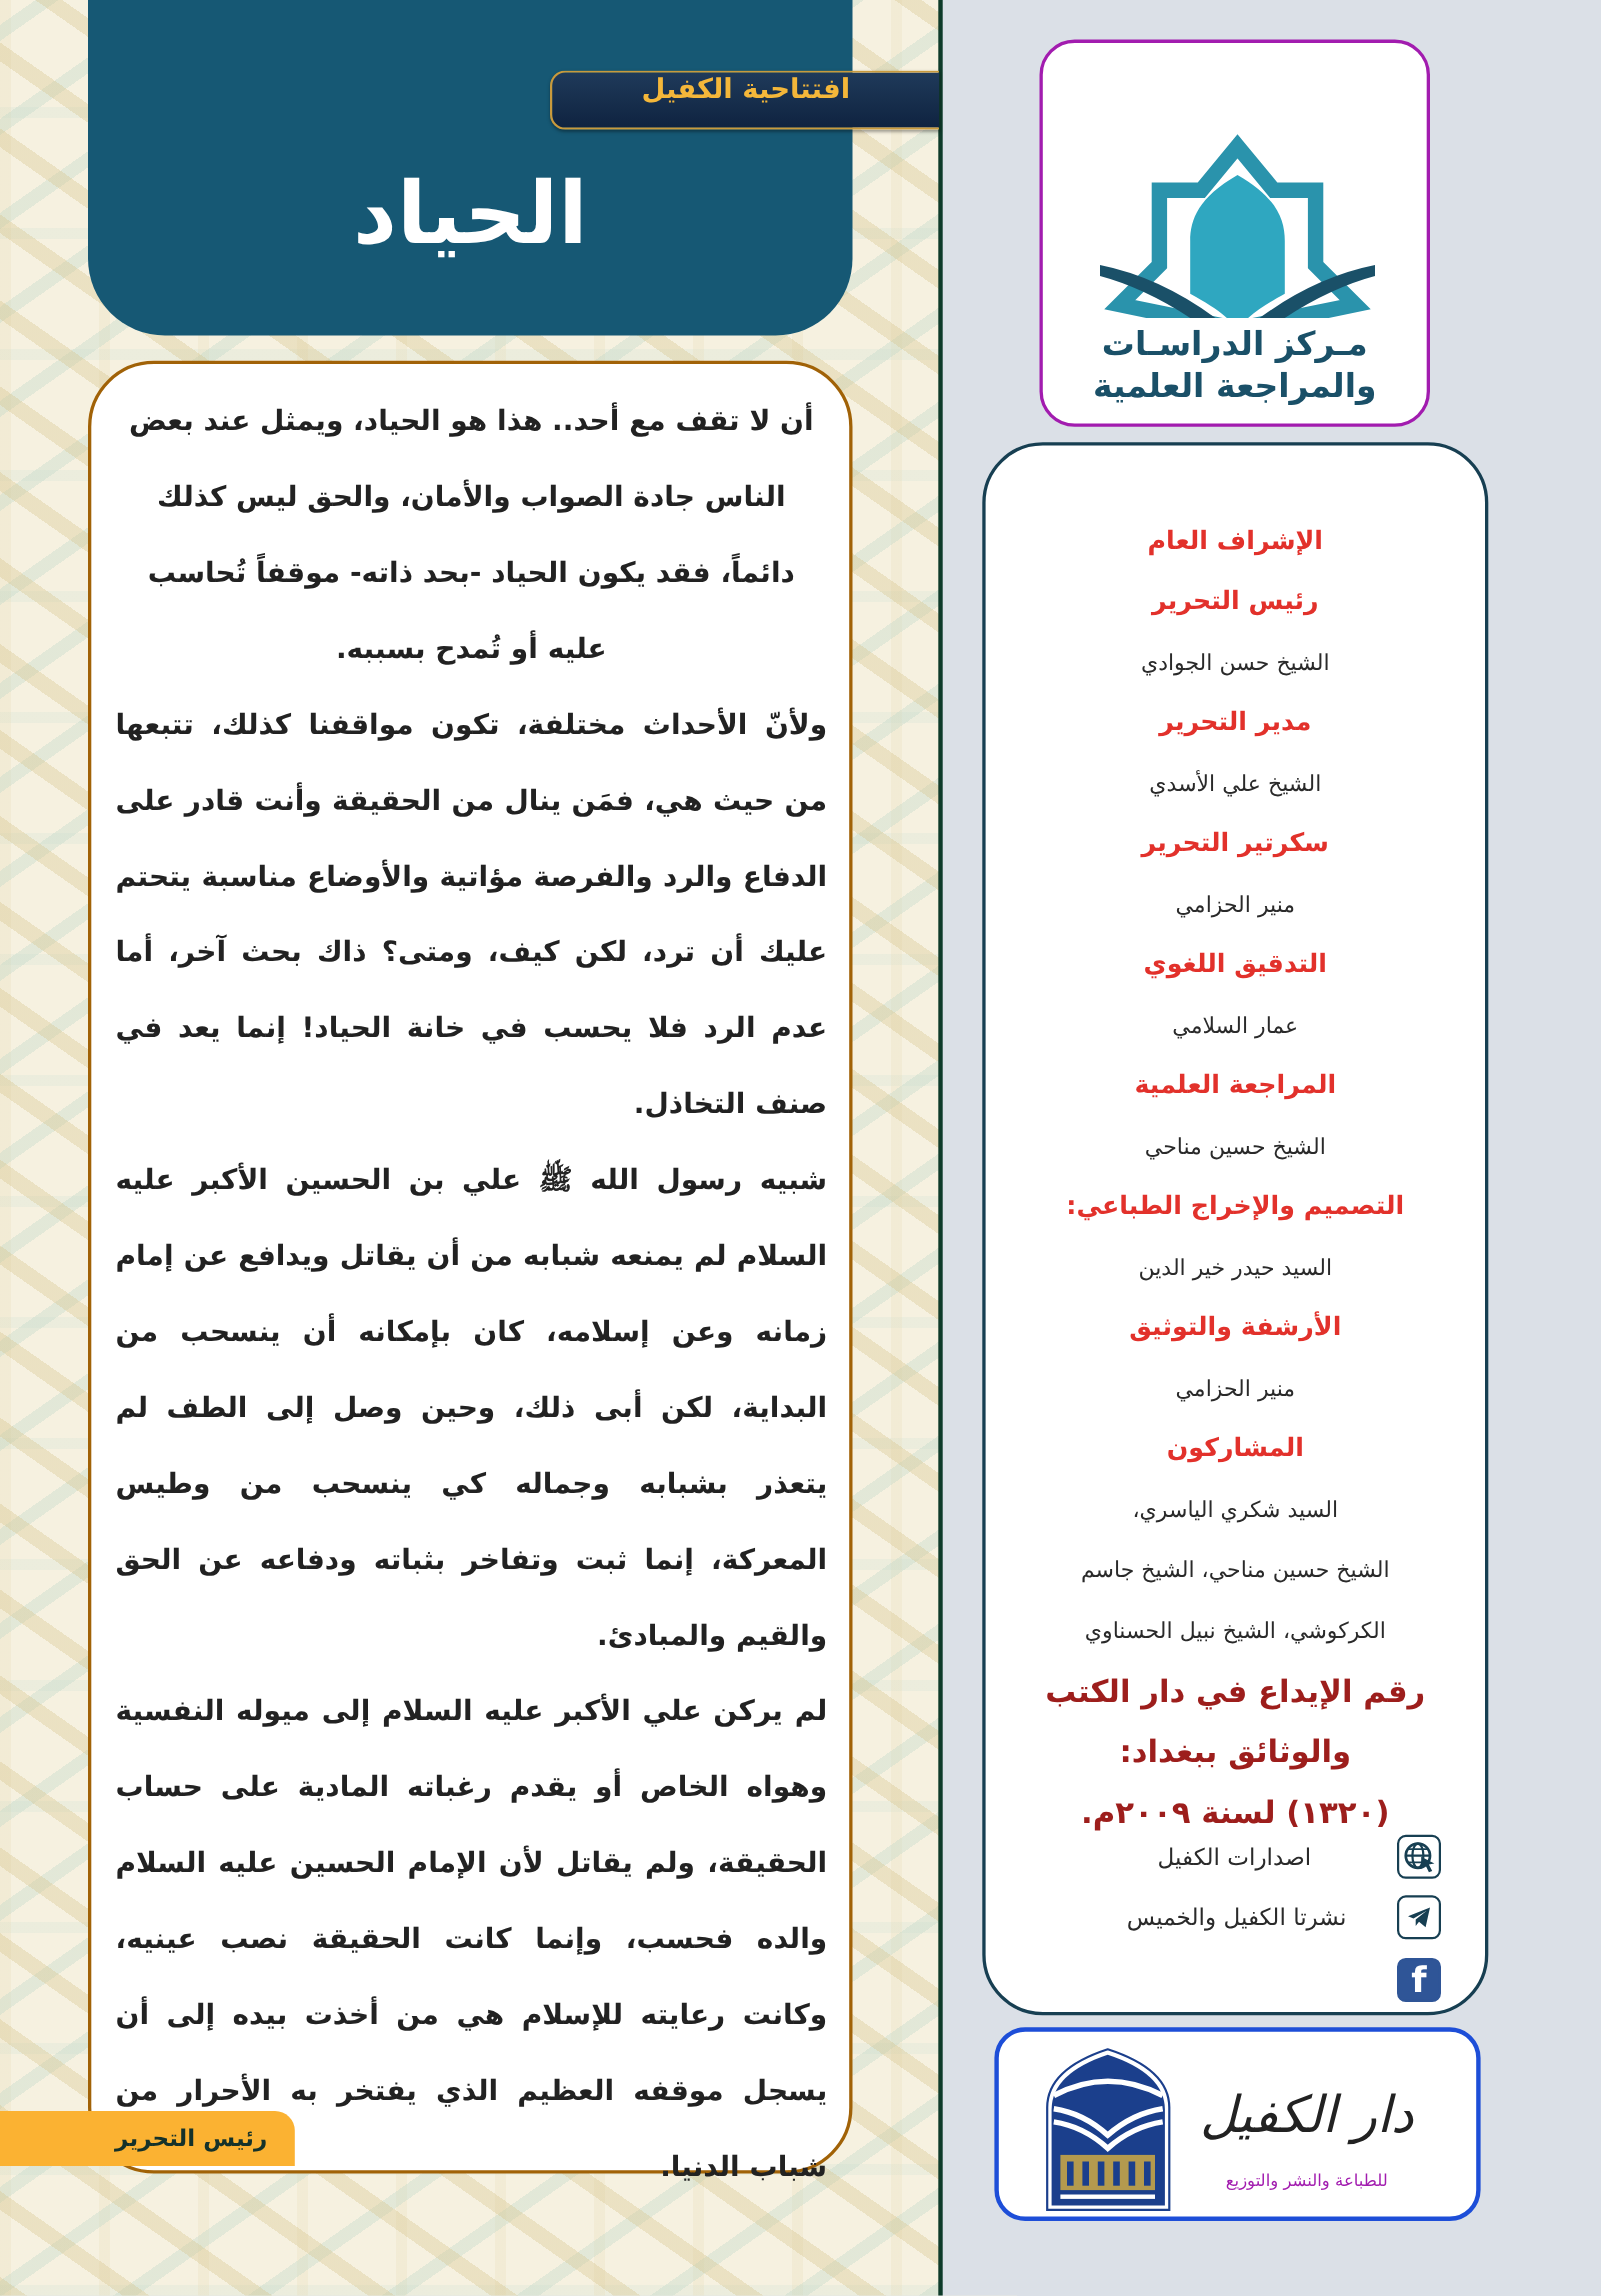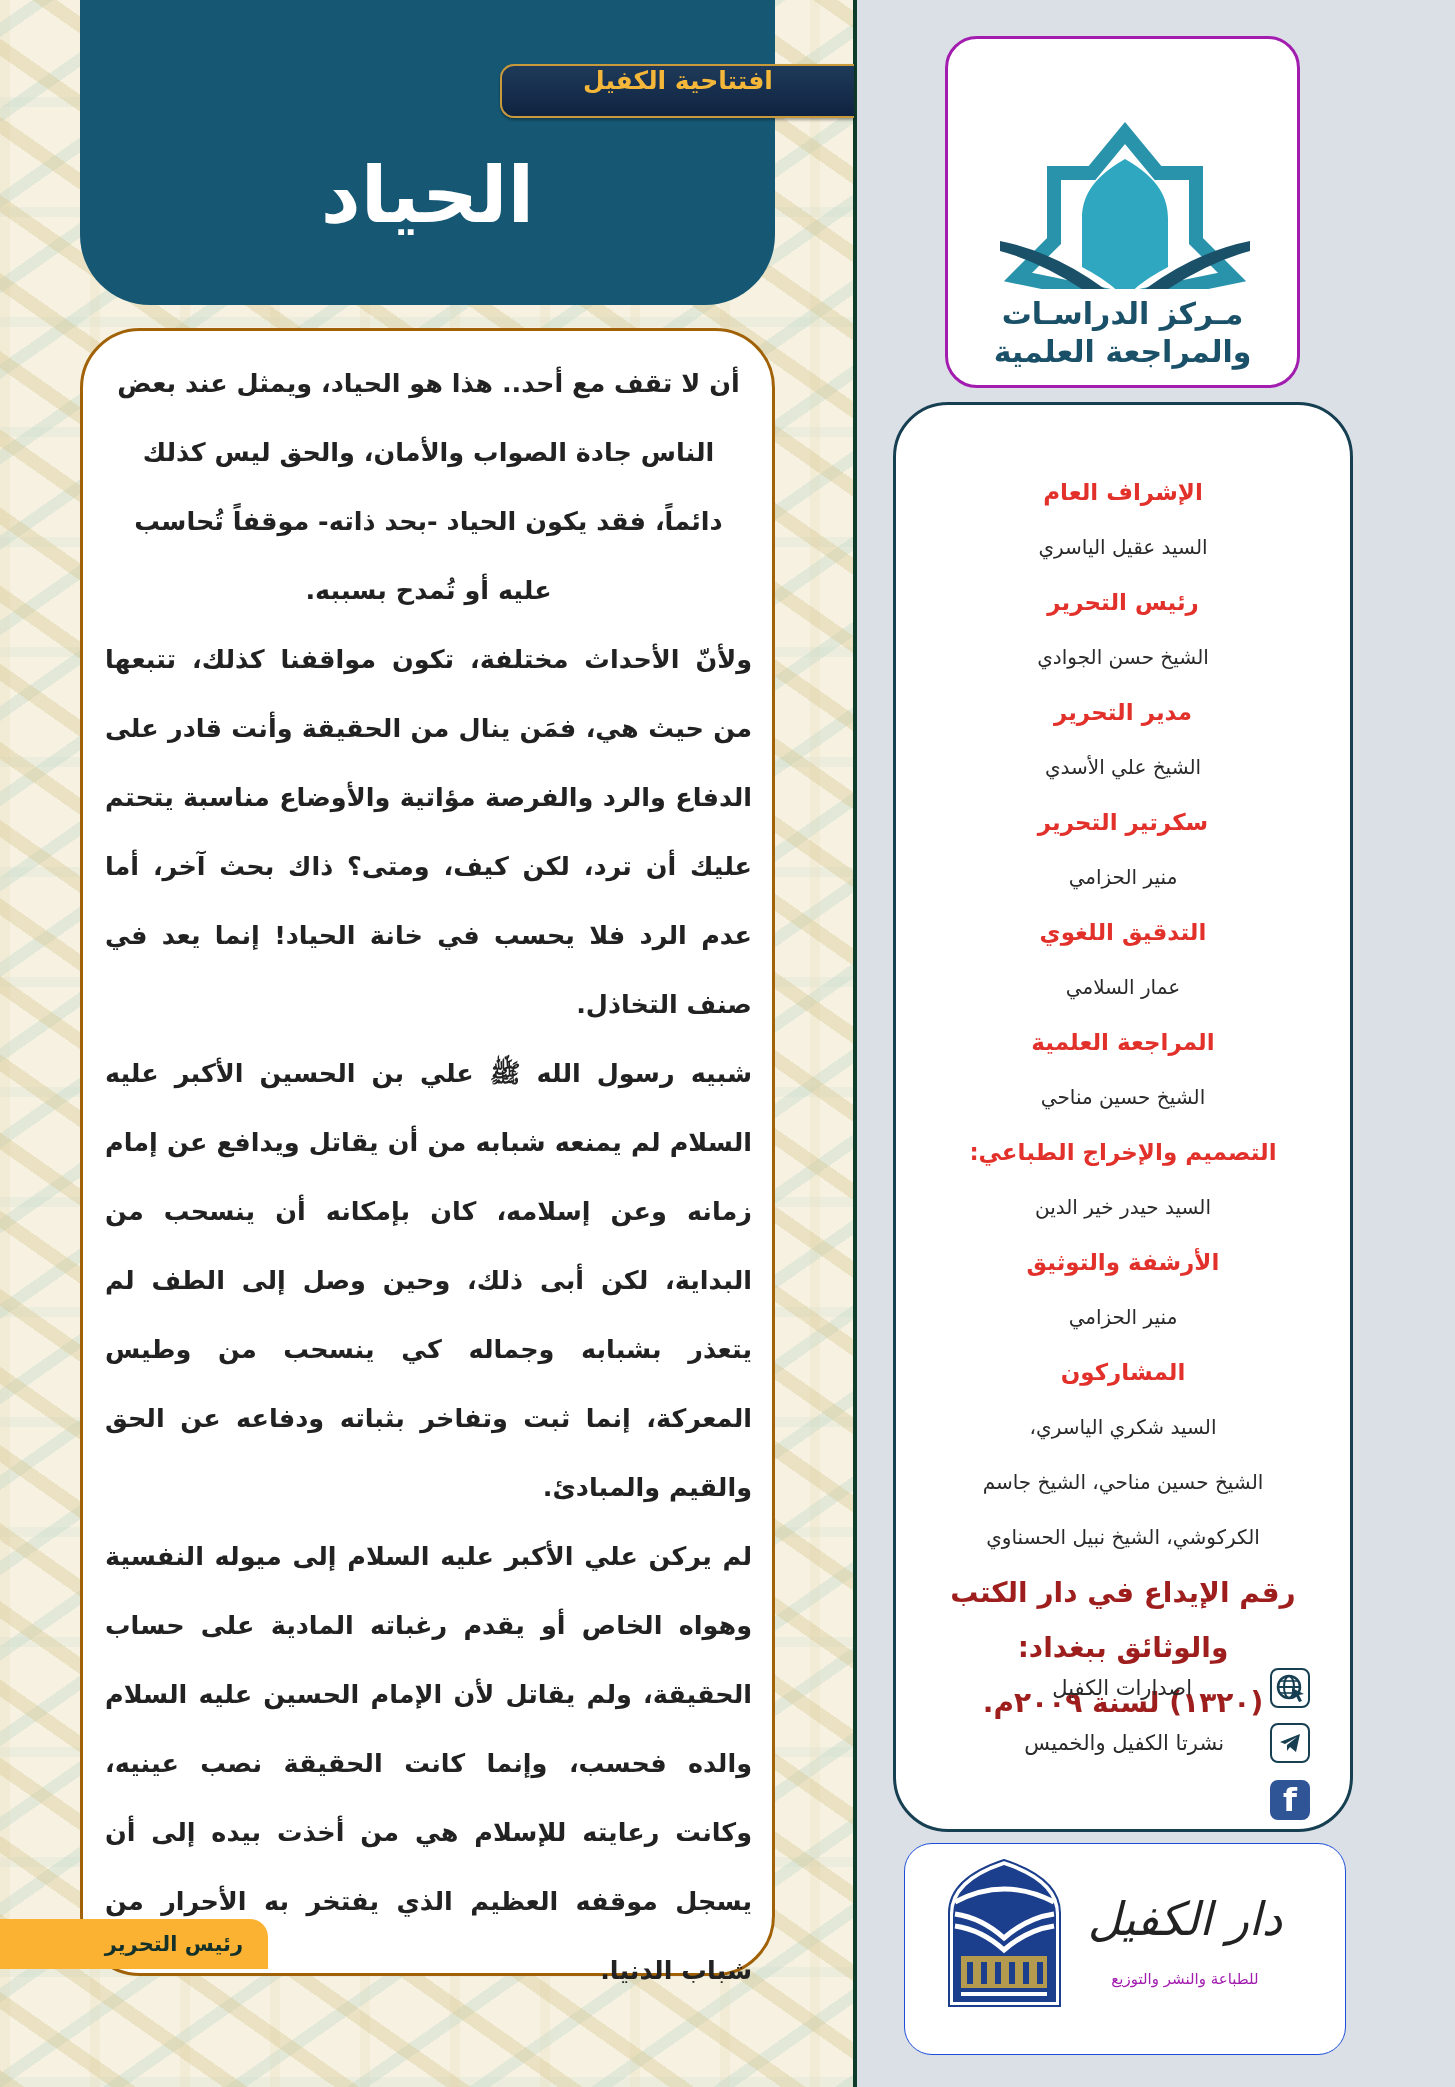--- a/index.html
+++ b/index.html
@@ -141,23 +141,23 @@
     font-family: "DejaVu Sans", sans-serif;
   }
   .social-row.r1 { top: 1261px; }
   .social-row.r1 .label { margin-right: 50px; }
   .social-row.r2 { top: 1316px; padding-left: 15px; }
   .social-row.r3 { top: 1373px; }
   .ic.fb { background: #2f5597; border-color: #2f5597; }
   .ic.fb span { color: #fff; font-weight: bold; font-size: 32px; line-height: 40px; font-family: "DejaVu Sans", sans-serif; }
 
   .publisher-card {
-    position: absolute; left: 904px; top: 1843px; width: 442px; height: 212px;
+    position: absolute; left: 904px; top: 1843px; width: 442px; height: 176px;
     background: #fff;
-    border: 1px solid #1d4ed8;
+    border: 4px solid #1d4ed8;
     border-radius: 28px;
     overflow: hidden;
   }
   .pub-emblem { position: absolute; left: 42px; top: 14px; }
   .pub-name {
     position: absolute; left: 170px; top: 48px; width: 220px; text-align: center;
     font-family: "DejaVu Serif", serif; font-size: 46px; color: #222;
     font-style: italic; letter-spacing: 1px;
   }
   .pub-sub {
@@ -199,21 +199,20 @@
 
     <path d="M0,152 Q65,165 125,216 Q185,165 250,152 L250,162 Q190,178 125,232 Q60,178 0,162 Z" fill="#1a5068"></path>
   </svg>
   <div class="logo-text l1">مـركز الدراسـات</div>
   <div class="logo-text l2">والمراجعة العلمية</div>
 </div>
 
 <div class="credits-card">
   <div class="credits-list">
     <div class="credit-role">الإشراف العام</div>
-    <div class="credit-name">السيد عقيل الياسري</div>
     <div class="credit-role">رئيس التحرير</div>
     <div class="credit-name">الشيخ حسن الجوادي</div>
     <div class="credit-role">مدير التحرير</div>
     <div class="credit-name">الشيخ علي الأسدي</div>
     <div class="credit-role">سكرتير التحرير</div>
     <div class="credit-name">منير الحزامي</div>
     <div class="credit-role">التدقيق اللغوي</div>
     <div class="credit-name">عمار السلامي</div>
     <div class="credit-role">المراجعة العلمية</div>
     <div class="credit-name">الشيخ حسين مناحي</div>

